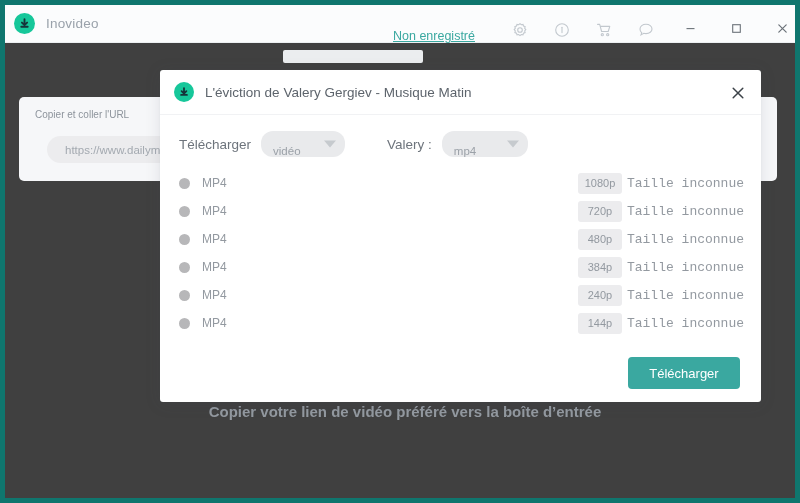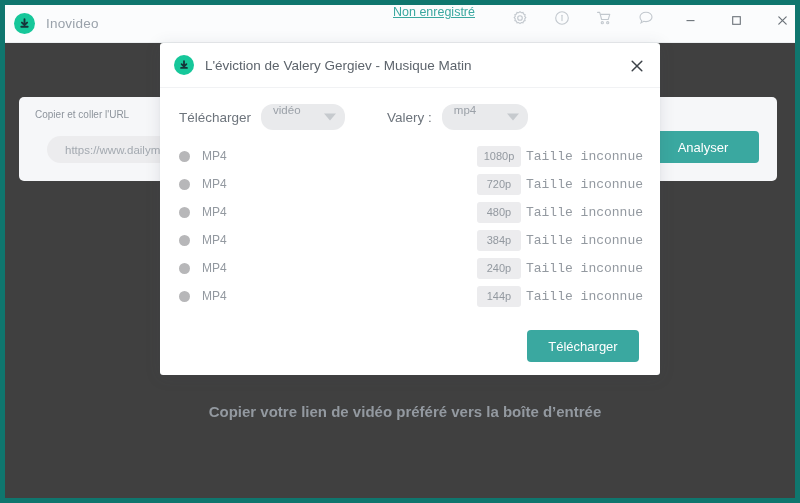--- a/index.html
+++ b/index.html
@@ -32,21 +32,21 @@
     display: flex; align-items: center; justify-content: center;
     flex: none;
   }
   .logo-dot svg { display: block; }
   .brand-name {
     margin-left: 11px;
     font-size: 13.5px; color: #9aa2ab; letter-spacing: .2px;
   }
   .tb-right {
     position: absolute; right: 8px; top: 0; height: 38px;
-    display: flex; align-items: flex-start; gap: 16px; text-decoration: underline;
+    display: flex; align-items: flex-end; gap: 16px; text-decoration: underline;
   }
   .unsaved-link {
     font-size: 12.5px; color: #3aa8a0;
     text-decoration: underline; cursor: pointer;
     margin-right: 16px; white-space: nowrap;
   }
   .tb-icon {
     width: 26px; height: 26px;
     display: flex; align-items: center; justify-content: center;
     cursor: pointer; color: #c2c8ce;
@@ -94,22 +94,22 @@
     text-align: center;
     font-size: 15px; font-weight: bold; color: #9399a0;
   }
 
   
   .modal-backdrop {
     position: absolute; left: 0; top: 0; width: 800px; height: 503px;
     background: transparent; pointer-events: none;
   }
   .modal {
-    position: absolute; left: 155px; top: 38px;
-    width: 500px; height: 332px;
+    position: absolute; left: 155px; top: 65px;
+    width: 601px; height: 332px;
     background: #ffffff;
     border-radius: 3px;
     box-shadow: 0 2px 16px rgba(60,70,85,.13), 0 0 1px rgba(60,70,85,.18);
     pointer-events: auto;
   }
   .modal-head {
     position: relative; height: 45px;
     display: flex; align-items: center;
     padding: 0 14px;
     border-bottom: 1px solid #f1f2f4;
@@ -133,21 +133,21 @@
 
   .opts-row {
     display: flex; align-items: center;
     padding: 16px 0 0 19px;
   }
   .opt-label { font-size: 13.5px; color: #6d747c; }
   .select-box {
     position: relative;
     width: 84px; height: 26px;
     background: #e9eaec; border-radius: 12px;
-    display: flex; align-items: flex-start;
+    display: flex; align-items: flex-end;
     margin-left: 10px; cursor: pointer;
   }
   .select-box.wide { width: 86px; }
   .select-val {
     font-size: 11.5px; color: #9ba1a8; margin-left: 12px;
   }
   .caret {
     position: absolute; right: 9px; top: 50%;
     transform: translateY(-50%);
     width: 0; height: 0;

